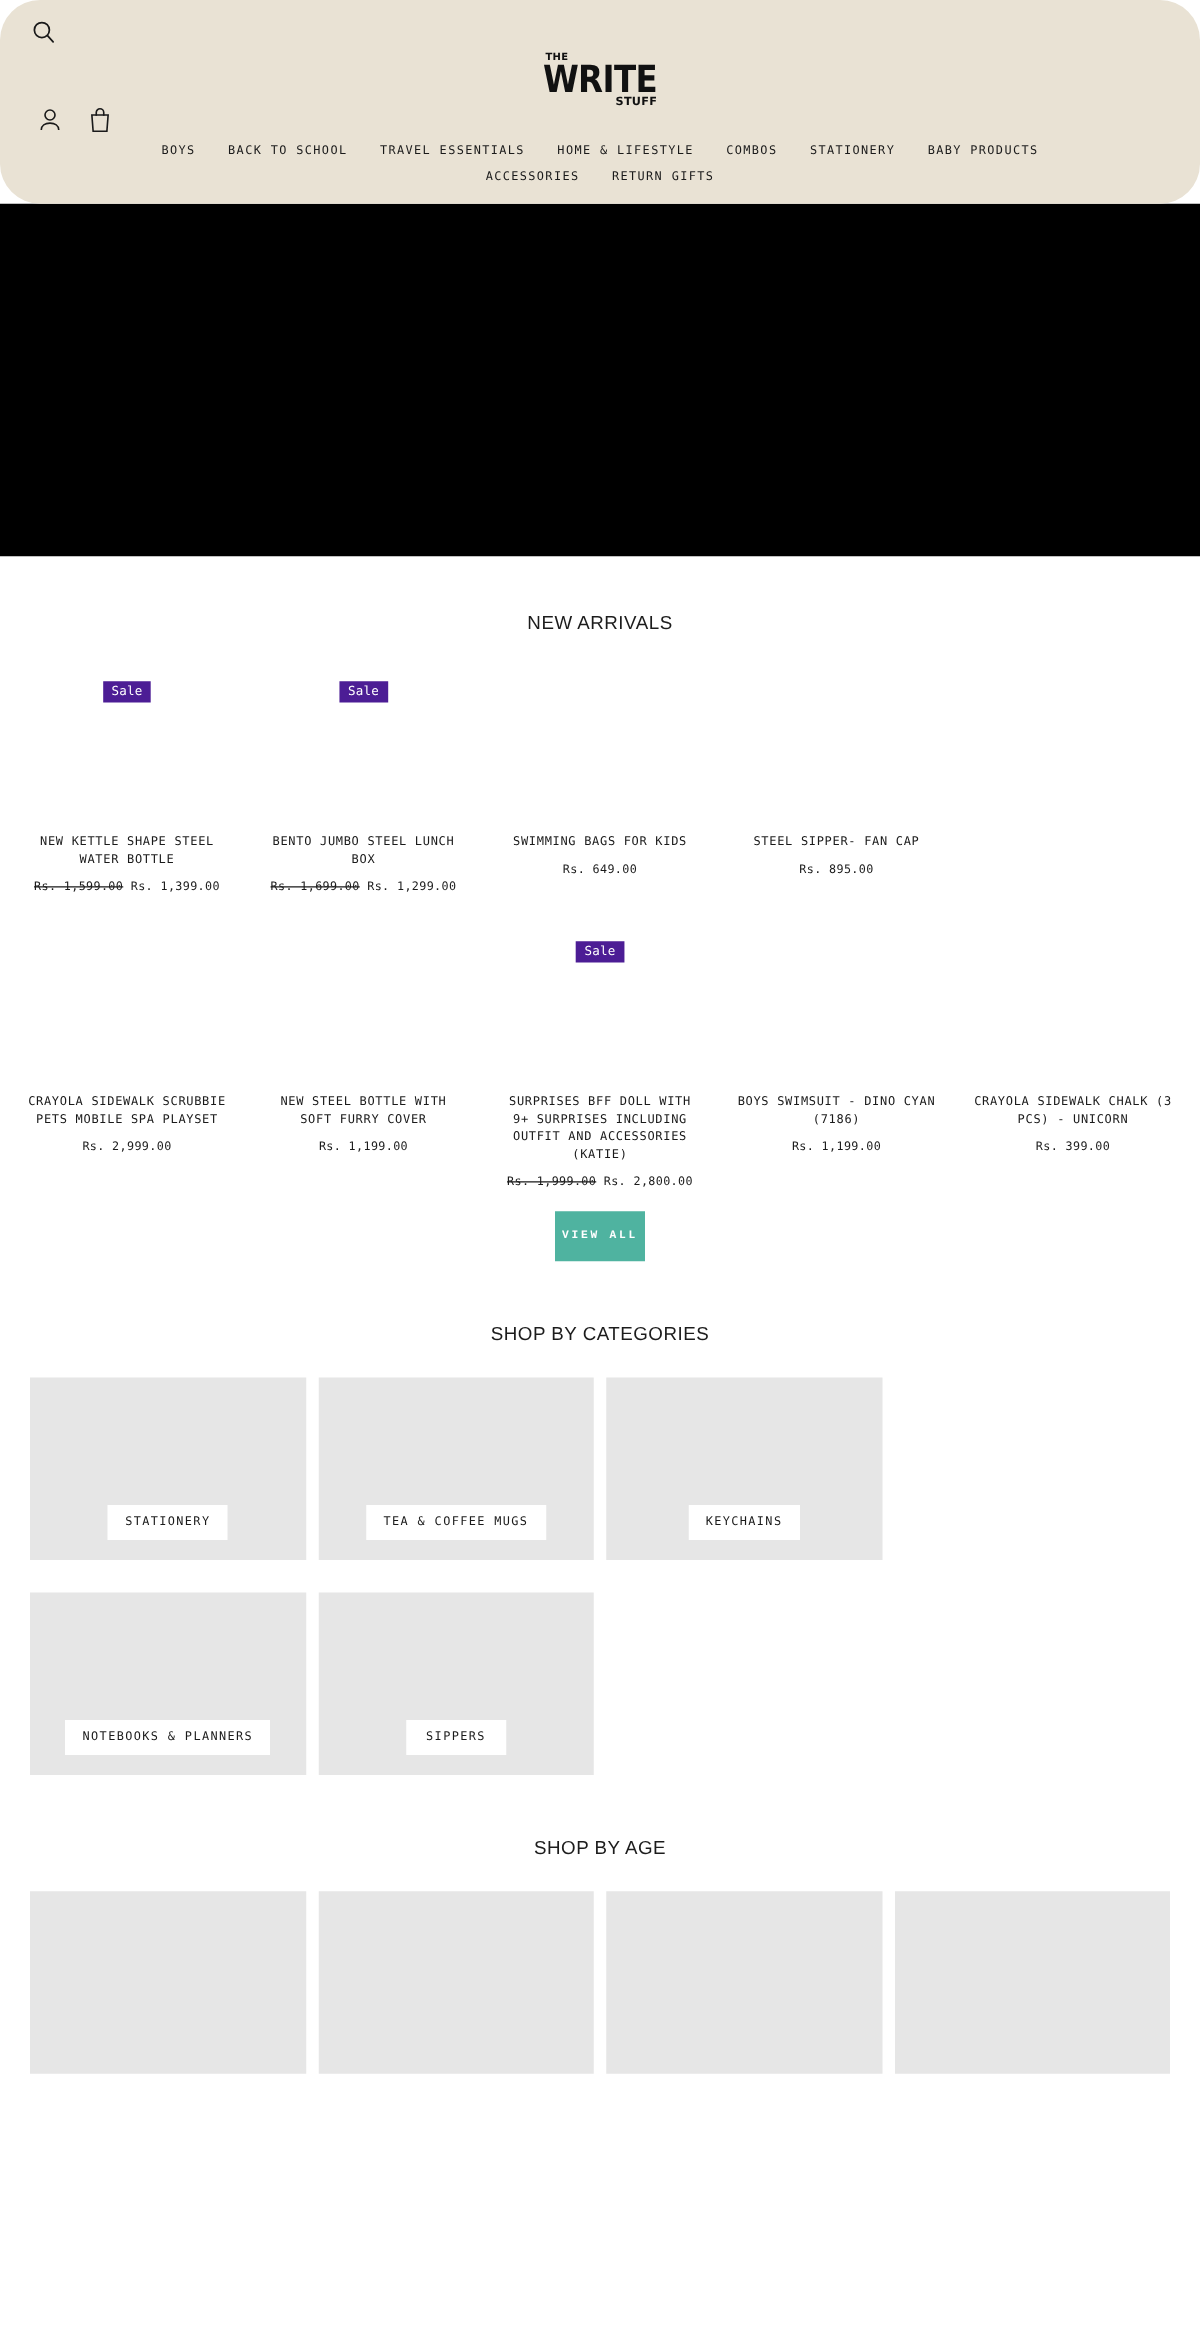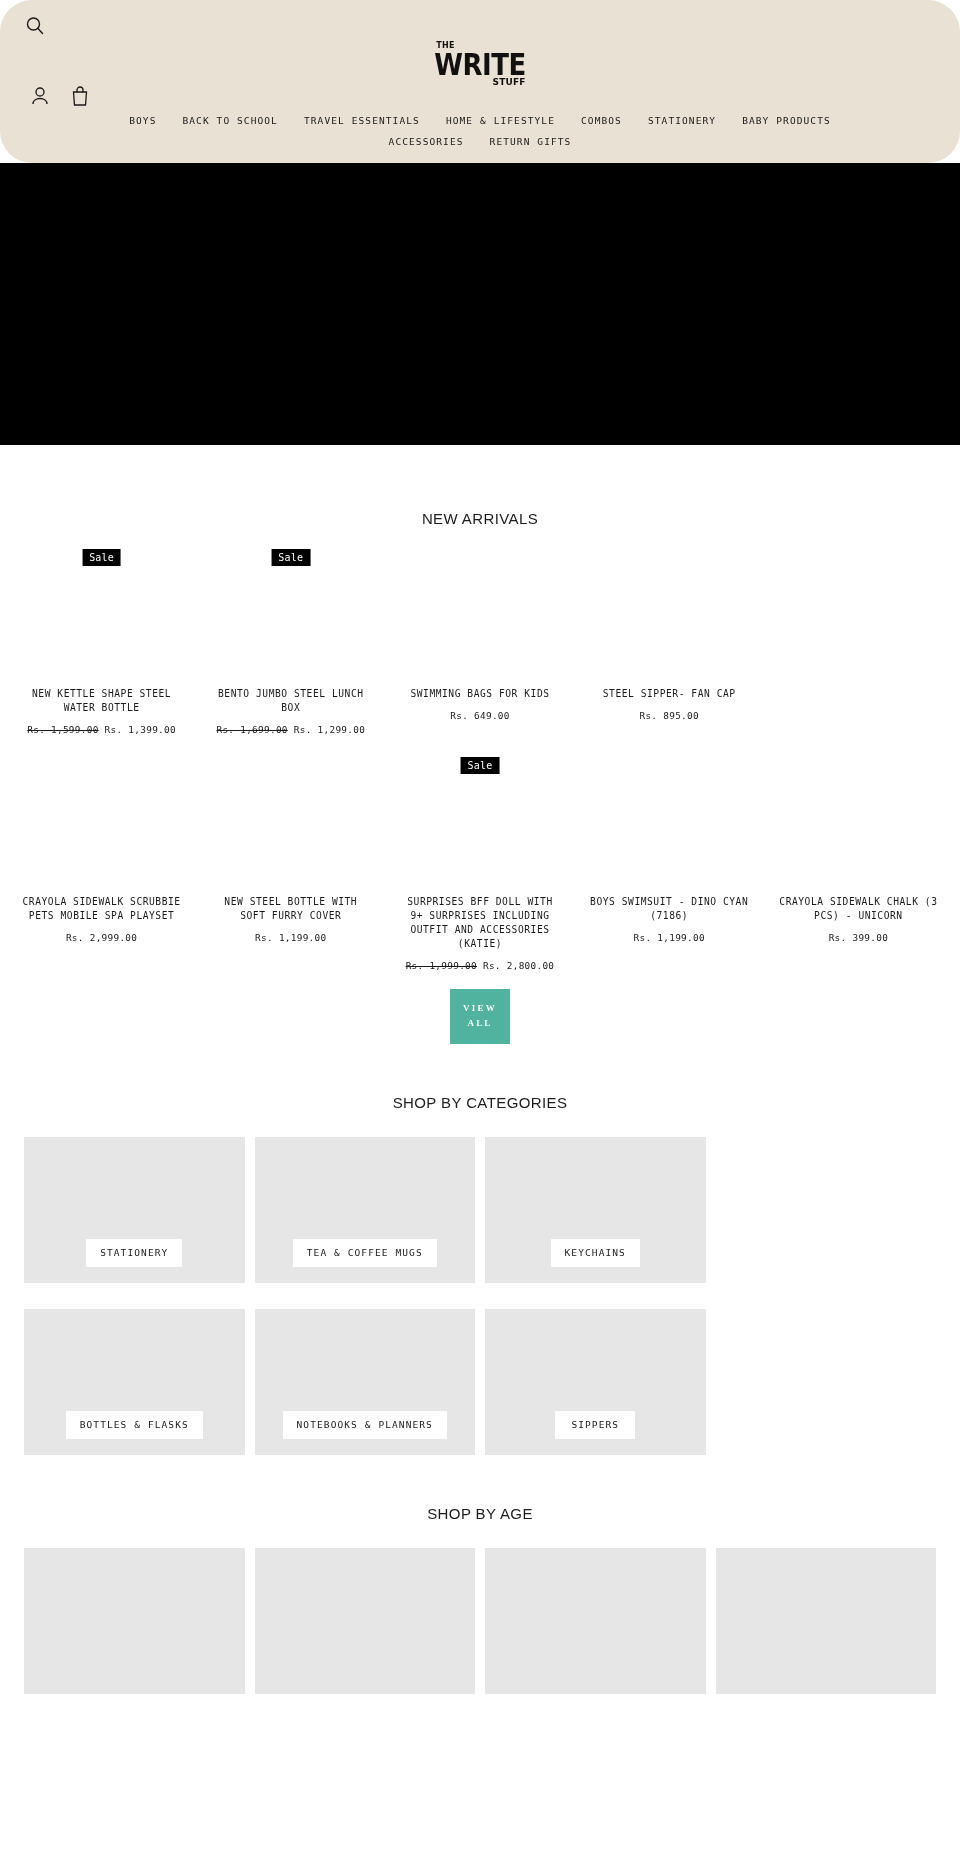--- a/index.html
+++ b/index.html
@@ -115,21 +115,21 @@
   
   .section-title {
     text-align: center;
     font-family: "Liberation Sans", sans-serif;
     font-size: 15px;
     letter-spacing: 0.4px;
     color: #1c1c1c;
     font-weight: normal;
   }
 
-  #new-arrivals-title { padding-top: 45px; margin-top: 20px; }
+  #new-arrivals-title { padding-top: 45px; }
 
   .product-grid {
     display: grid;
     grid-template-columns: repeat(5, 1fr);
     column-gap: 10px;
     padding: 0 12px;
     margin-top: 22px;
   }
 
   .product-card {
@@ -144,22 +144,22 @@
     width: 100%;
     height: 132px;
     position: relative;
     background: #ffffff;
   }
 
   .sale-badge {
     position: absolute;
     left: 50%;
     transform: translateX(-50%);
-    top: 0px;
-    background: #000000;
+    top: 16px;
+    background: #4c1d95;
     color: #ffffff;
     font-family: "DejaVu Sans Mono", monospace;
     font-size: 10px;
     line-height: 17px;
     padding: 0 7px;
     height: 17px;
     letter-spacing: 0.2px;
   }
 
   .product-title {
@@ -188,23 +188,23 @@
 
   .row2 { margin-top: 22px; }
   .row2 .product-media { height: 132px; }
 
   .view-all-wrap { text-align: center; margin-top: 18px; }
   .view-all-btn {
     display: inline-block;
     background: #4fb3a0;
     color: #ffffff;
     border: none;
-    width: 60px;
+    width: 72px;
     padding: 12px 0 13px;
-    font-family: Liberation Serif, serif;
+    font-family: Liberation Mono, monospace;
     font-size: 9px;
     font-weight: bold;
     letter-spacing: 2.2px;
     line-height: 15px;
     cursor: pointer;
   }
 
   #shop-categories-title { padding-top: 50px; }
   #shop-age-title { padding-top: 50px; }
 
@@ -411,23 +411,20 @@
   <div class="category-tile">
     <span class="category-label">TEA &amp; COFFEE MUGS</span>
   </div>
   <div class="category-tile">
     <span class="category-label">KEYCHAINS</span>
   </div>
 </div>
 
 <div class="category-grid">
   <div class="category-tile">
-    <span class="category-label">BOTTLES &amp; FLASKS</span>
-  </div>
-  <div class="category-tile">
     <span class="category-label">NOTEBOOKS &amp; PLANNERS</span>
   </div>
   <div class="category-tile">
     <span class="category-label">SIPPERS</span>
   </div>
 </div>
 
 <h2 class="section-title" id="shop-age-title">SHOP BY AGE</h2>
 
 <div class="age-grid">

